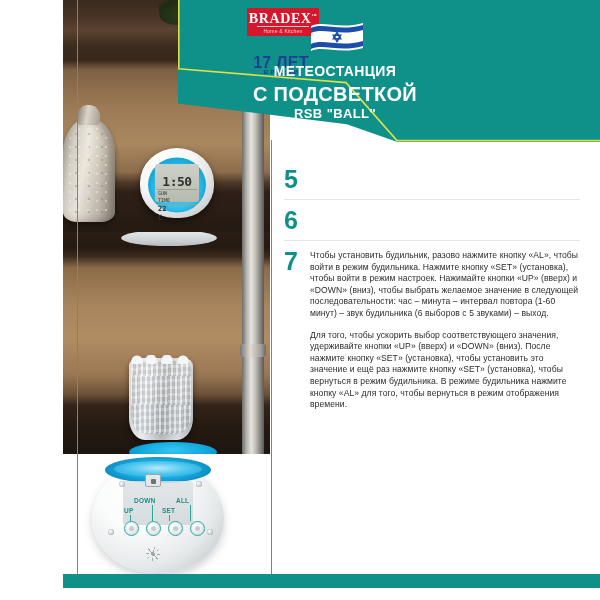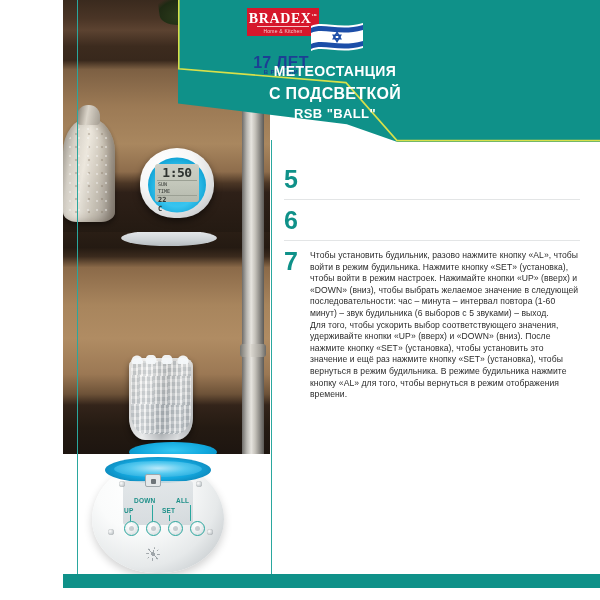--- a/index.html
+++ b/index.html
@@ -115,21 +115,21 @@
     border-radius: 50%;
     background: radial-gradient(circle at 50% 55%, #1eb6e8 0%, #38c4ef 45%, #12a4d6 72%, #0c87b4 100%);
   }
   .clock-lcd {
     position: absolute; left: 50%; top: 50%;
     transform: translate(-50%,-50%);
     width: 44px; height: 38px;
     background: linear-gradient(180deg,#cdd0c6 0%, #c2c6ba 55%, #b5b9ad 100%);
     border-radius: 3px;
     display: flex; flex-direction: column;
-    padding: 1px 2px;
+    padding: 10px 2px;
   }
   .lcd-time {
     font-family: "DejaVu Sans Mono", monospace;
     font-size: 13px; font-weight: 700; line-height: 15px;
     color: #2e3330; letter-spacing: -.5px;
     text-align: center;
   }
   .lcd-row {
     display: flex; justify-content: space-between;
     font-family: "DejaVu Sans Mono", monospace;
@@ -330,21 +330,21 @@
   .flag {
     position: absolute; left: 62px; top: 12px;
     width: 56px; height: 34px;
   }
 
   .banner-title {
     position: absolute; left: 190px; top: 58px;
     width: 290px; text-align: center; color: #ffffff;
   }
   .t1 { font-size: 14px; font-weight: 700; letter-spacing: .4px; line-height: 26px; }
-  .t2 { font-size: 16px; font-weight: 600; letter-spacing: .3px; line-height: 20px; }
+  .t2 { font-size: 20px; font-weight: 600; letter-spacing: .3px; line-height: 20px; }
   .t3 { font-size: 13px; font-weight: 600; letter-spacing: .4px; line-height: 19px; }
 
   
   .instructions {
     position: absolute;
     left: 284px; top: 163px;
     width: 296px;
   }
   .instr-item {
     display: flex;
@@ -361,21 +361,21 @@
     flex: 0 0 26px;
     font-family: "Liberation Sans", sans-serif;
   }
   .instr-body { flex: 1; }
   .instr-p {
     color: #2c2c2c;
     font-size: 8.6px;
     line-height: 11.6px;
     letter-spacing: .05px;
   }
-  .instr-p + .instr-p { }
+  .instr-p + .instr-p { margin-top: 10px; }
 
   
   .footer-bar {
     position: absolute;
     left: 63px; bottom: 12px;
     width: 537px; height: 14px;
     background: #0f9189;
   }
 </style>
 </head>

